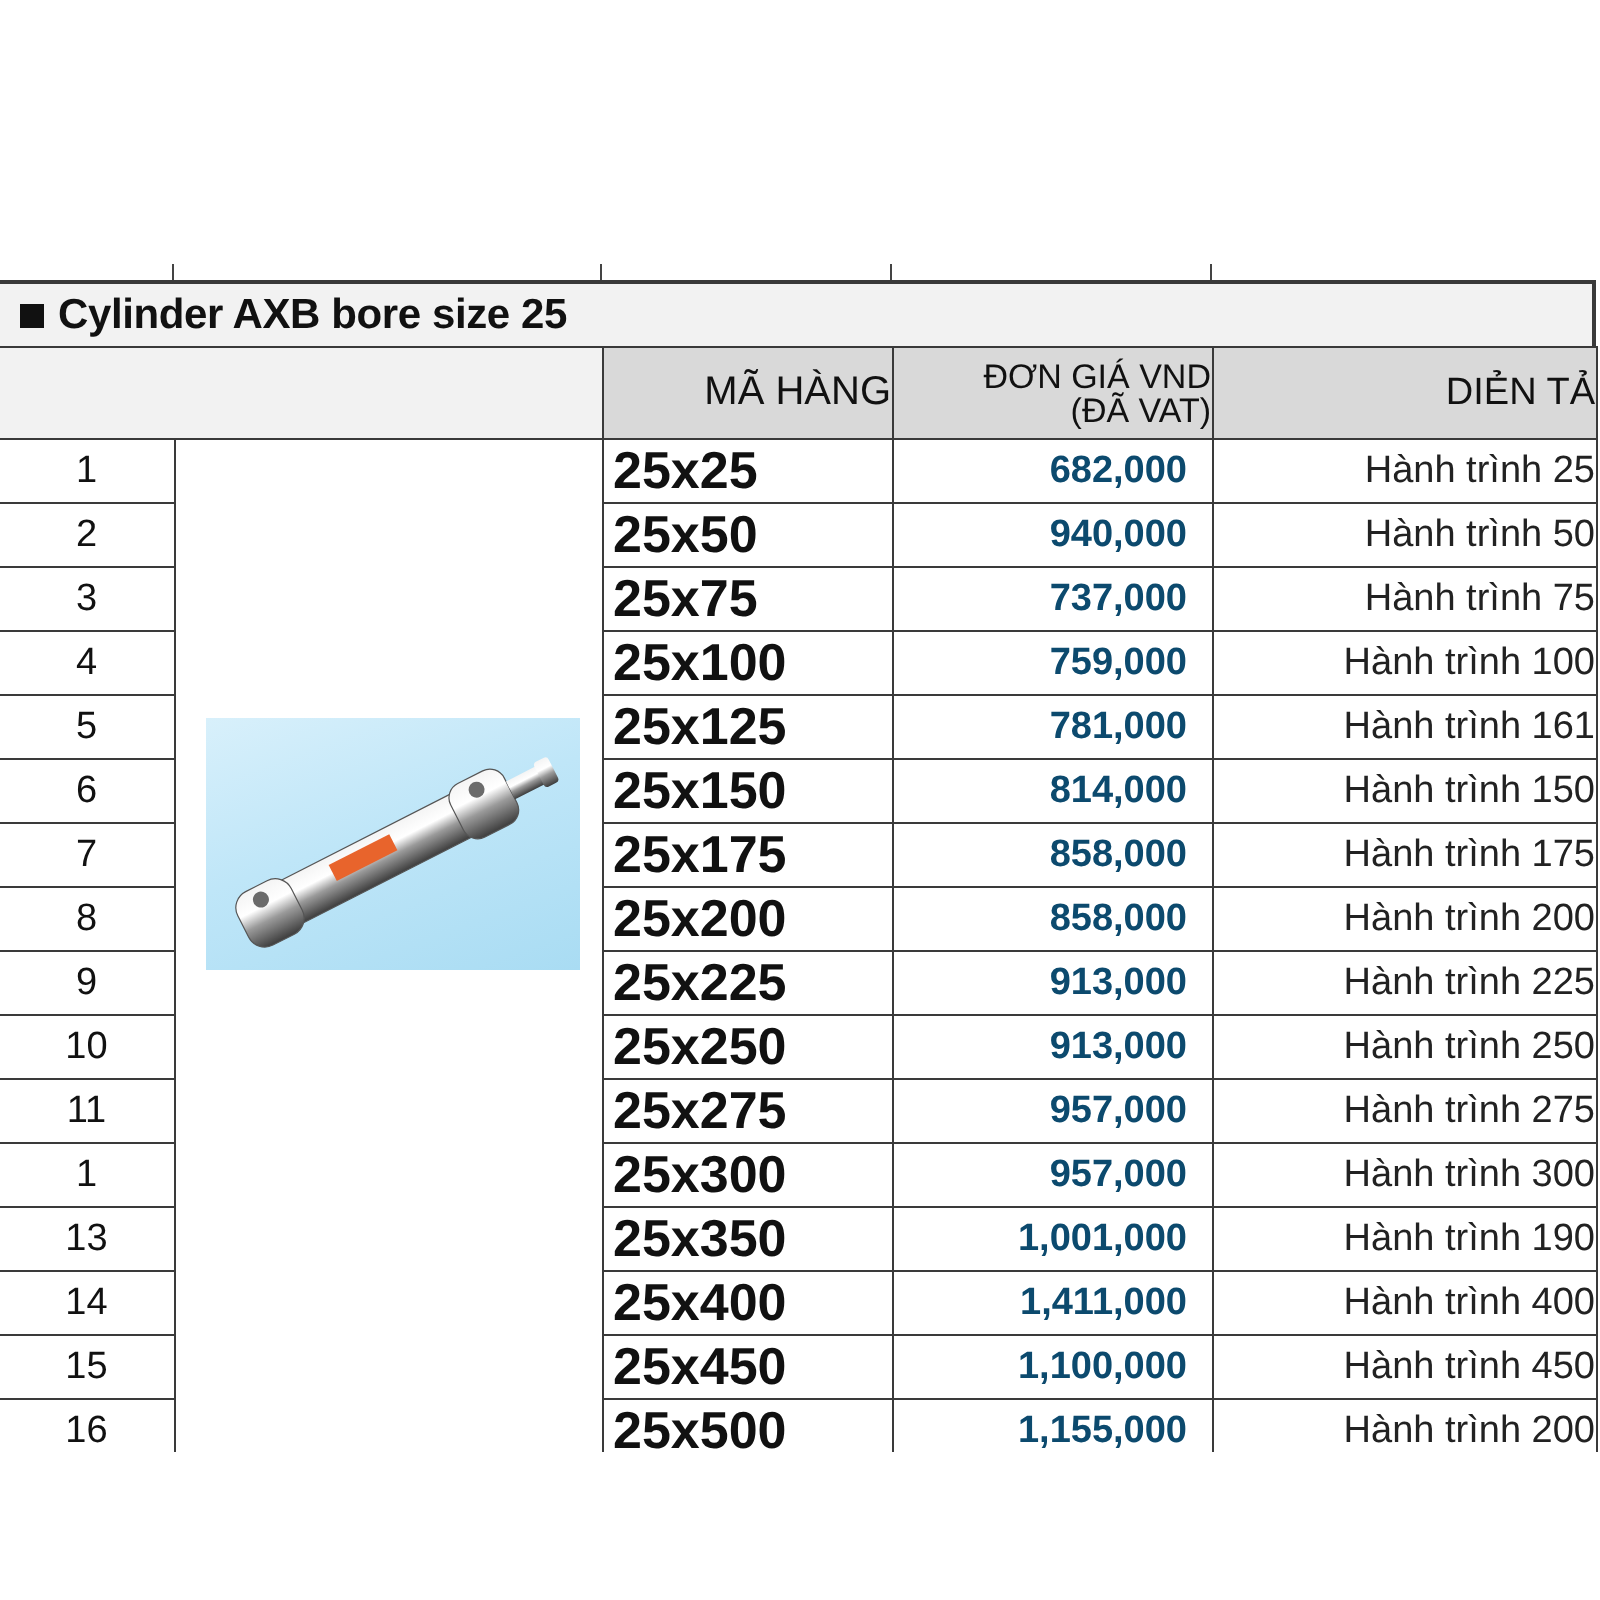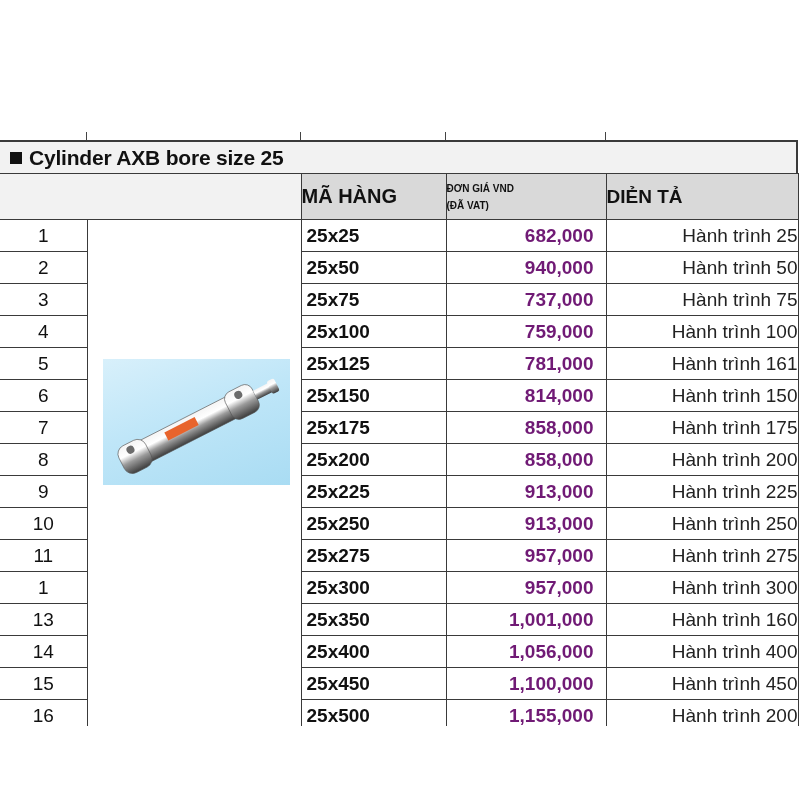--- a/index.html
+++ b/index.html
@@ -51,56 +51,56 @@
       width: 798px;
     }
     table.price td, table.price th {
       border: 1px solid #3a3a3a;
       padding: 0;
       overflow: hidden;
       white-space: nowrap;
     }
     table.price th {
       height: 45px;
-      font-weight: bold;
-      color: #111;
-      text-align: left;
+      font-weight: normal;
+      color: #111;
+      text-align: right;
       background: #d9d9d9;
     }
     table.price th.blank {
       background: #f2f2f2;
       border-left: none;
     }
     th.col-code { font-size: 20px; }
-    th.col-price { font-size: 10px; line-height: 17px; font-weight: normal; color: #222; }
+    th.col-price { font-size: 17px; line-height: 17px; font-weight: normal; color: #222; }
     th.col-desc { font-size: 19px; }
     table.price tr.row td {
       height: 31px;
     }
     td.no {
       text-align: center;
       font-size: 19px;
       color: #111;
       border-left: none !important;
     }
     td.img-cell {
       background: #fff;
       vertical-align: middle;
       border-bottom: none !important;
     }
     td.code {
       font-weight: bold;
-      font-size: 19px;
+      font-size: 26px;
       color: #111;
       padding-left: 5px !important;
     }
     td.price {
       font-weight: bold;
       font-size: 19px;
-      color: #701a75;
+      color: #0c4a6e;
       text-align: right;
       padding-right: 12px !important;
     }
     td.desc {
       text-align: right;
       font-size: 19px;
       color: #222;
     }
     .product-img {
       position: absolute;
@@ -221,26 +221,26 @@
       <tr class="row">
         <td class="no">1</td>
         <td class="code">25x300</td>
         <td class="price">957,000</td>
         <td class="desc">Hành trình 300</td>
       </tr>
       <tr class="row">
         <td class="no">13</td>
         <td class="code">25x350</td>
         <td class="price">1,001,000</td>
-        <td class="desc">Hành trình 160</td>
+        <td class="desc">Hành trình 190</td>
       </tr>
       <tr class="row">
         <td class="no">14</td>
         <td class="code">25x400</td>
-        <td class="price">1,056,000</td>
+        <td class="price">1,411,000</td>
         <td class="desc">Hành trình 400</td>
       </tr>
       <tr class="row">
         <td class="no">15</td>
         <td class="code">25x450</td>
         <td class="price">1,100,000</td>
         <td class="desc">Hành trình 450</td>
       </tr>
       <tr class="row">
         <td class="no">16</td>

